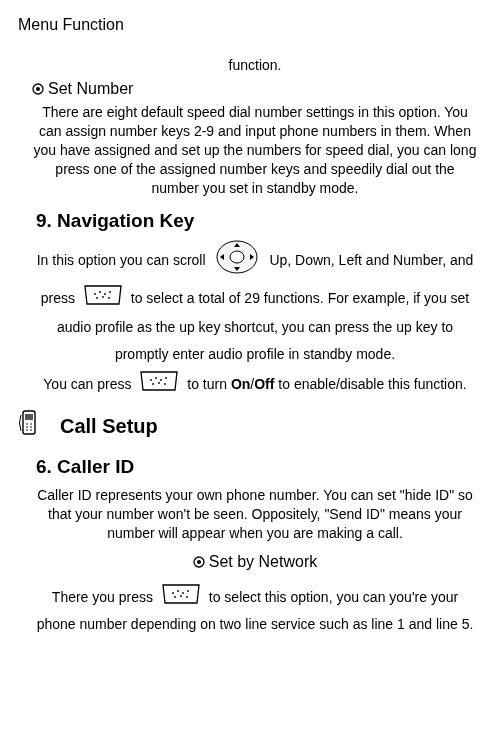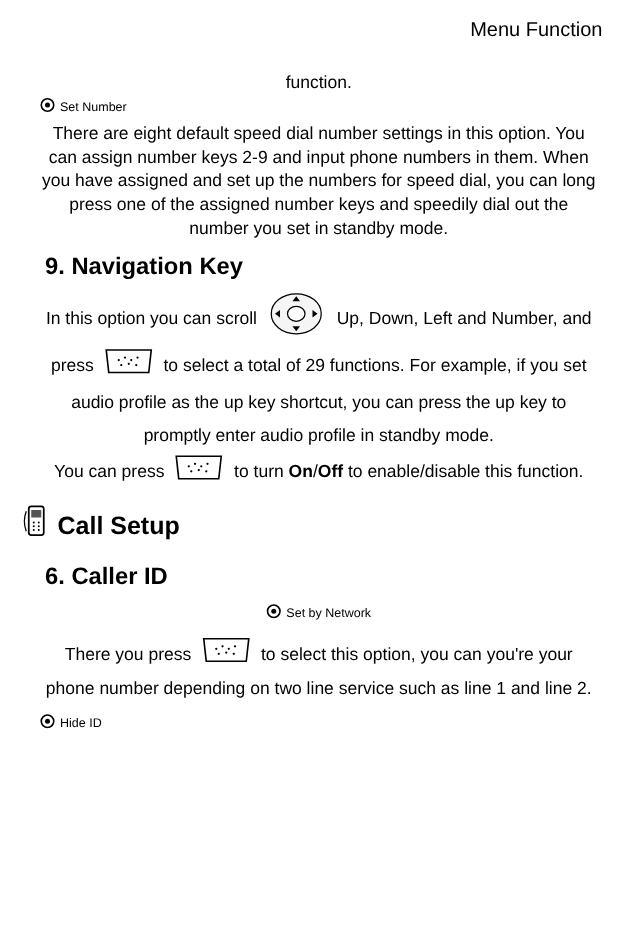--- a/index.html
+++ b/index.html
@@ -12,49 +12,48 @@
     background: #fff;
     width: 500px;
     height: 749px;
     overflow: hidden;
     box-sizing: border-box;
   }
   .page {
     padding: 14px 18px 0 18px;
   }
   .header {
-    text-align: right;
     font-size: 16px;
     margin-bottom: 20px;
   }
   .body-block {
     padding-left: 14px;
     padding-right: 4px;
   }
   .sub-h {
-    font-size: 10px;
+    font-size: 16px;
     margin: 4px 0 2px 0;
   }
   .bullet {
     display: inline-block;
     vertical-align: middle;
     margin-right: 4px;
   }
   .h2 {
     font-weight: bold;
     font-size: 19px;
     margin: 10px 0 6px 18px;
   }
   .section-h {
     font-weight: bold;
     font-size: 20px;
     margin: 10px 0 4px 0;
     display: flex;
     align-items: center;
-    gap: 6px;
+    gap: 20px;
   }
   .para {
     margin: 0 0 2px 0;
     text-align: center;
   }
   .inline-svg {
     vertical-align: middle;
     display: inline-block;
   }
   .key-rect {
@@ -149,20 +148,21 @@
           <circle cx="13" cy="21" r="0.8" fill="#000"></circle>
         <path d="M3 6 Q0 14 3 22" fill="none" stroke="#000" stroke-width="1"></path>
       </svg>
     </span>
     <span>Call Setup</span>
   </div>
 
   <div class="h2">6. Caller ID</div>
 
   <div class="body-block">
+    <p class="para">Caller ID represents your own phone number. You can set "hide ID" so that your number won't be seen. Oppositely, "Send ID" means your number will appear when you are making a call.</p>
 
     <div class="sub-h" style="margin-top:8px;text-align:center;">
       <span class="bullet">
         <svg width="12" height="12" viewBox="0 0 12 12">
             <circle cx="6" cy="6" r="5" fill="none" stroke="#000" stroke-width="1.3"></circle>
             <circle cx="6" cy="6" r="2" fill="#000"></circle>
           </svg>
       </span><span>Set by Network</span>
     </div>
 
@@ -173,26 +173,18 @@
           <path d="M2 2 L38 2 L36 20 L4 20 Z" fill="#fff" stroke="#000" stroke-width="1.3"></path>
           <circle cx="12" cy="10" r="0.9" fill="#000"></circle>
             <circle cx="17" cy="8" r="0.9" fill="#000"></circle>
             <circle cx="22" cy="10" r="0.9" fill="#000"></circle>
             <circle cx="27" cy="8" r="0.9" fill="#000"></circle>
           <circle cx="14" cy="14" r="0.9" fill="#000"></circle>
             <circle cx="20" cy="13" r="0.9" fill="#000"></circle>
             <circle cx="26" cy="14" r="0.9" fill="#000"></circle>
         </svg>
       </span>
-      <span>to select this option, you can you're your phone number depending on two line service such as line 1 and line 2.</span>
+      <span>to select this option, you can you're your phone number depending on two line service such as line 1 and line 5.</span>
     </p>
 
-    <div class="sub-h" style="margin-top:8px;">
-      <span class="bullet">
-        <svg width="12" height="12" viewBox="0 0 12 12">
-            <circle cx="6" cy="6" r="5" fill="none" stroke="#000" stroke-width="1.3"></circle>
-            <circle cx="6" cy="6" r="2" fill="#000"></circle>
-          </svg>
-      </span><span>Hide ID</span>
-    </div>
   </div>
 
 </div>
 
 </body></html>

